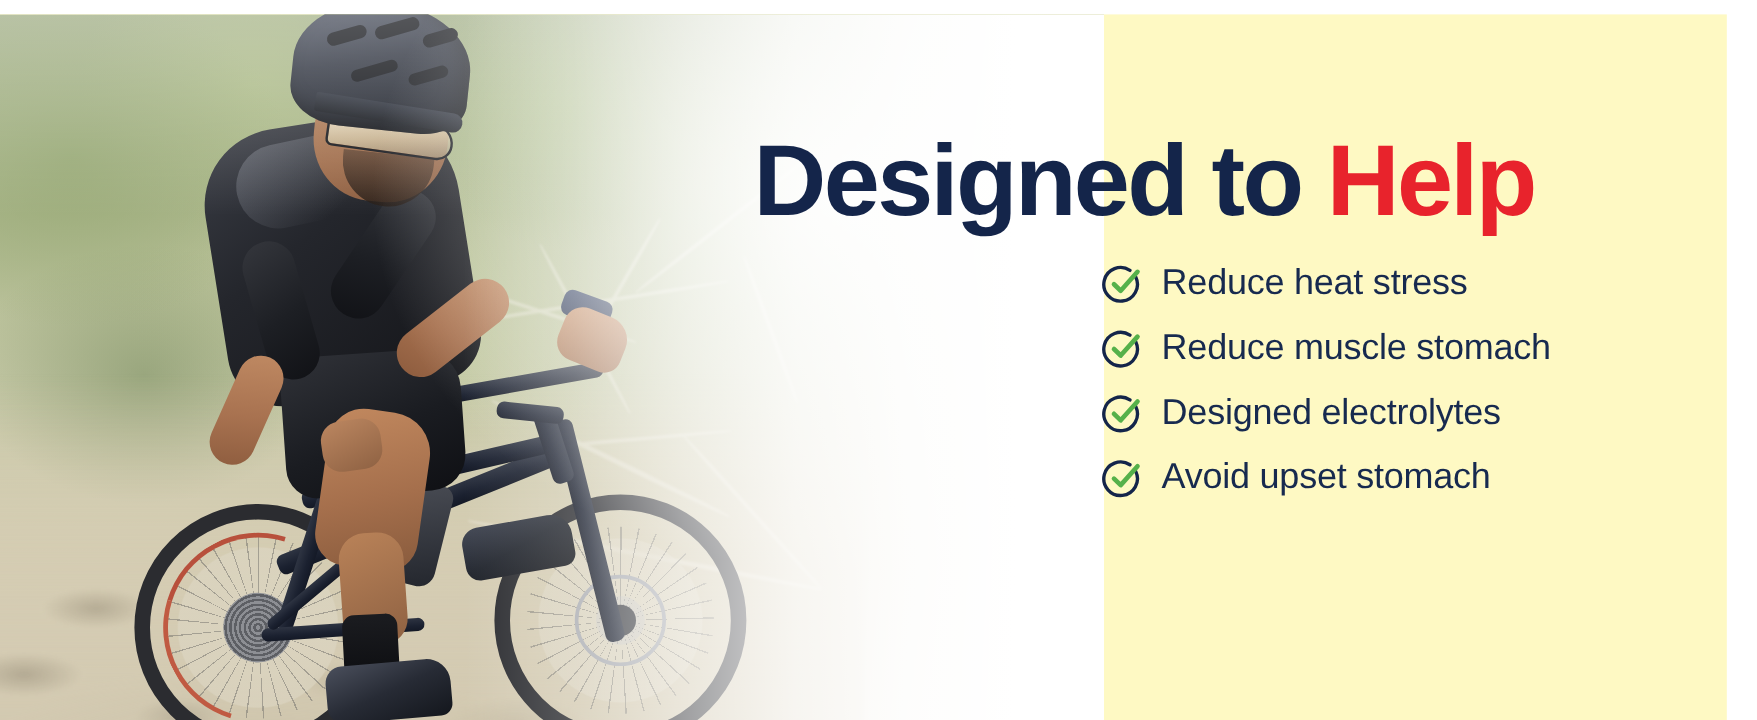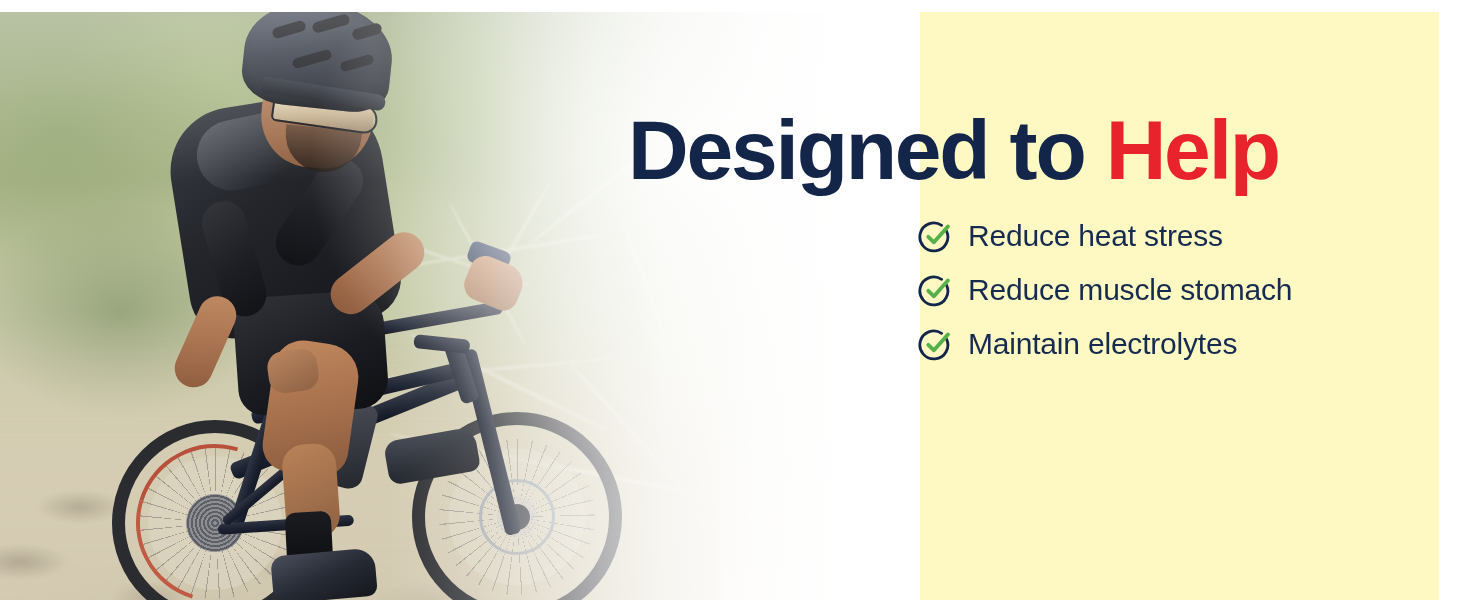--- a/index.html
+++ b/index.html
@@ -497,20 +497,27 @@
           <path d="M11.8 20.4 L18.2 26.6 L34.2 8.6" fill="none" stroke="#56b14a" stroke-width="4.4" stroke-linecap="round" stroke-linejoin="round"></path>
         </svg>
         <span class="benefit-label">Reduce muscle stomach</span>
       </li>
 
       <li class="benefit">
         <svg class="check-icon" viewBox="0 0 40 40">
           <path d="M32.5 13.5 A16 16 0 1 1 27 7.2" fill="none" stroke="#14254a" stroke-width="3.2" stroke-linecap="round"></path>
           <path d="M11.8 20.4 L18.2 26.6 L34.2 8.6" fill="none" stroke="#56b14a" stroke-width="4.4" stroke-linecap="round" stroke-linejoin="round"></path>
         </svg>
-        <span class="benefit-label">Maintain electrolytes</span>
+        <span class="benefit-label">Designed electrolytes</span>
       </li>
 
 
+      <li class="benefit">
+        <svg class="check-icon" viewBox="0 0 40 40">
+          <path d="M32.5 13.5 A16 16 0 1 1 27 7.2" fill="none" stroke="#14254a" stroke-width="3.2" stroke-linecap="round"></path>
+          <path d="M11.8 20.4 L18.2 26.6 L34.2 8.6" fill="none" stroke="#56b14a" stroke-width="4.4" stroke-linecap="round" stroke-linejoin="round"></path>
+        </svg>
+        <span class="benefit-label">Avoid upset stomach</span>
+      </li>
 
     </ul>
   </div>
 </div>
 
 </body></html>

